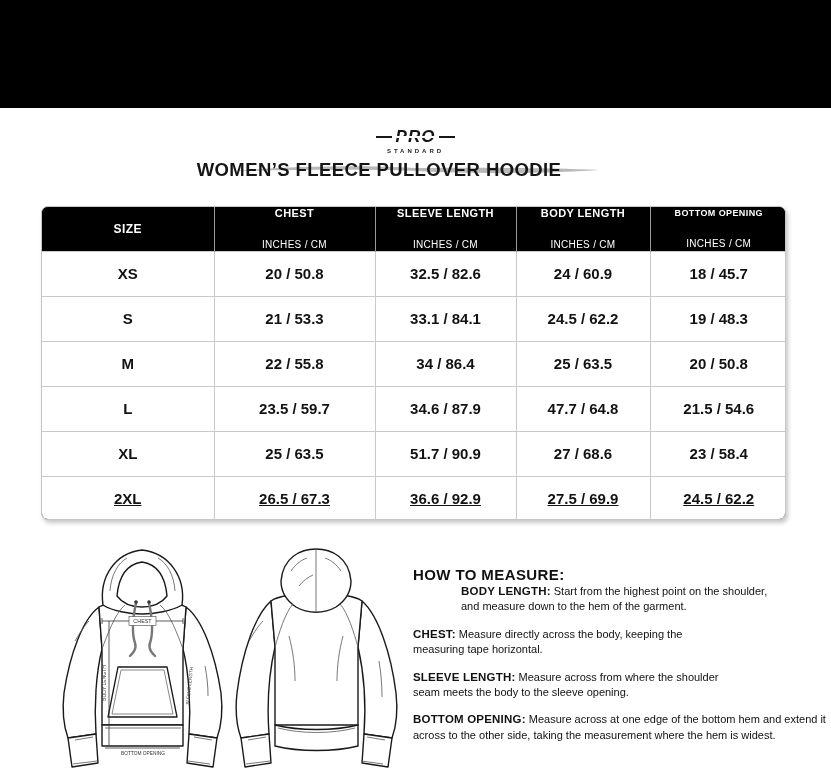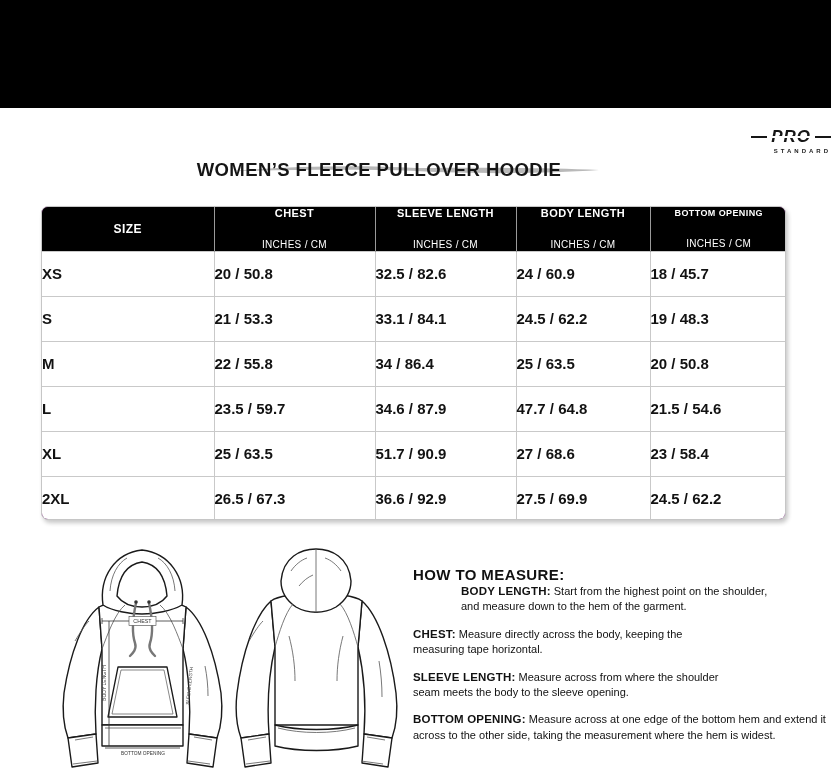--- a/index.html
+++ b/index.html
@@ -4,21 +4,21 @@
 <style>
   * { margin:0; padding:0; box-sizing:border-box; }
   html,body { background:#ffffff; }
   body { font-family:"Liberation Sans", sans-serif; color:#111; }
   .canvas { position:relative; width:831px; height:784px; background:#fff; overflow:hidden; }
 
   
   .top-bar { position:absolute; left:0; top:0; width:831px; height:108px; background:#000; }
 
   
-  .logo { position:absolute; left:0; top:124px; width:831px; text-align:right; }
+  .logo { position:absolute; left:0; top:124px; width:831px; text-align:center; }
   .logo-pro { display:inline-flex; align-items:center; gap:4px; }
   .logo-dash { width:16px; height:2.5px; background:#161616; display:inline-block; }
   .logo-word { position:relative; font-style:italic; font-weight:900; font-size:17px; letter-spacing:1px; color:#161616; }
   .logo-word::after { content:""; position:absolute; left:-3px; right:-3px; top:52%; height:2px; background:#fff; transform:translateY(-50%); }
   .logo-sub { margin-top:1px; font-size:6px; font-weight:700; letter-spacing:3px; color:#222; }
 
   
   .title-wrap { position:absolute; left:0; top:158px; width:758px; height:26px; text-align:center; }
   .swoosh { position:absolute; left:231px; top:4px; width:370px; height:16px; }
   .page-title { position:relative; display:inline-block; font-size:18.5px; font-weight:800; letter-spacing:.4px; color:#151515; line-height:24px; }
@@ -29,24 +29,24 @@
     box-shadow:2px 3px 4px rgba(0,0,0,.22); background:#701a75; }
   table { width:745px; border-collapse:collapse; table-layout:fixed; }
   col.c0{width:172px} col.c1{width:161px} col.c2{width:141px} col.c3{width:134px} col.c4{width:137px}
   thead th { background:#000; color:#fff; height:44px; vertical-align:middle; text-align:center;
     border-right:1px solid #9a9a9a; padding:0; }
   thead th:last-child { border-right:none; }
   .h-label { display:block; font-size:11px; font-weight:700; letter-spacing:.4px; }
   .h-sub { display:block; font-size:10px; font-weight:400; letter-spacing:.3px; margin-top:20px; }
   th.col-size .h-label { font-size:12px; }
   th.col-bottom .h-label { font-size:9px; }
-  tbody td { height:45px; vertical-align:middle;
+  tbody td { height:45px; text-align:center; vertical-align:middle;
     border:1px solid #c9c9c9; border-left:none; font-size:15px; font-weight:700; color:#121212; background:#fff; }
   tbody td:last-child { border-right:none; }
-  tbody tr:last-child td { border-bottom:none; }
+  tbody tr:last-child td { border-bottom:none;text-decoration:underline; }
   td.size-cell { font-size:15px; font-weight:800; }
 
   
   .diagram { position:absolute; top:541px; }
   .diagram.front { left:55px; }
   .diagram.back { left:229px; }
   .sketch-label { font-family:"Liberation Sans", sans-serif; font-weight:400; fill:#333; }
 
   
   .howto { position:absolute; left:413px; top:566px; width:418px; }

